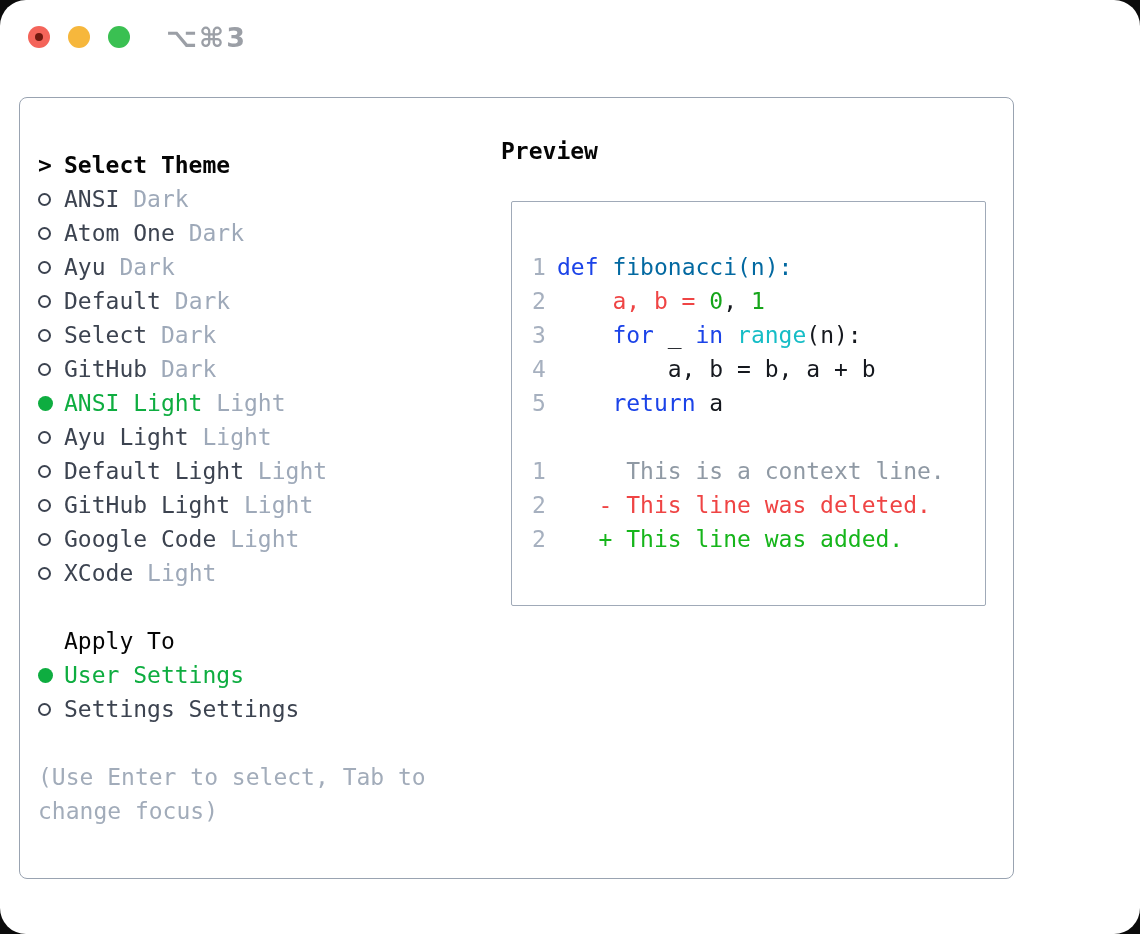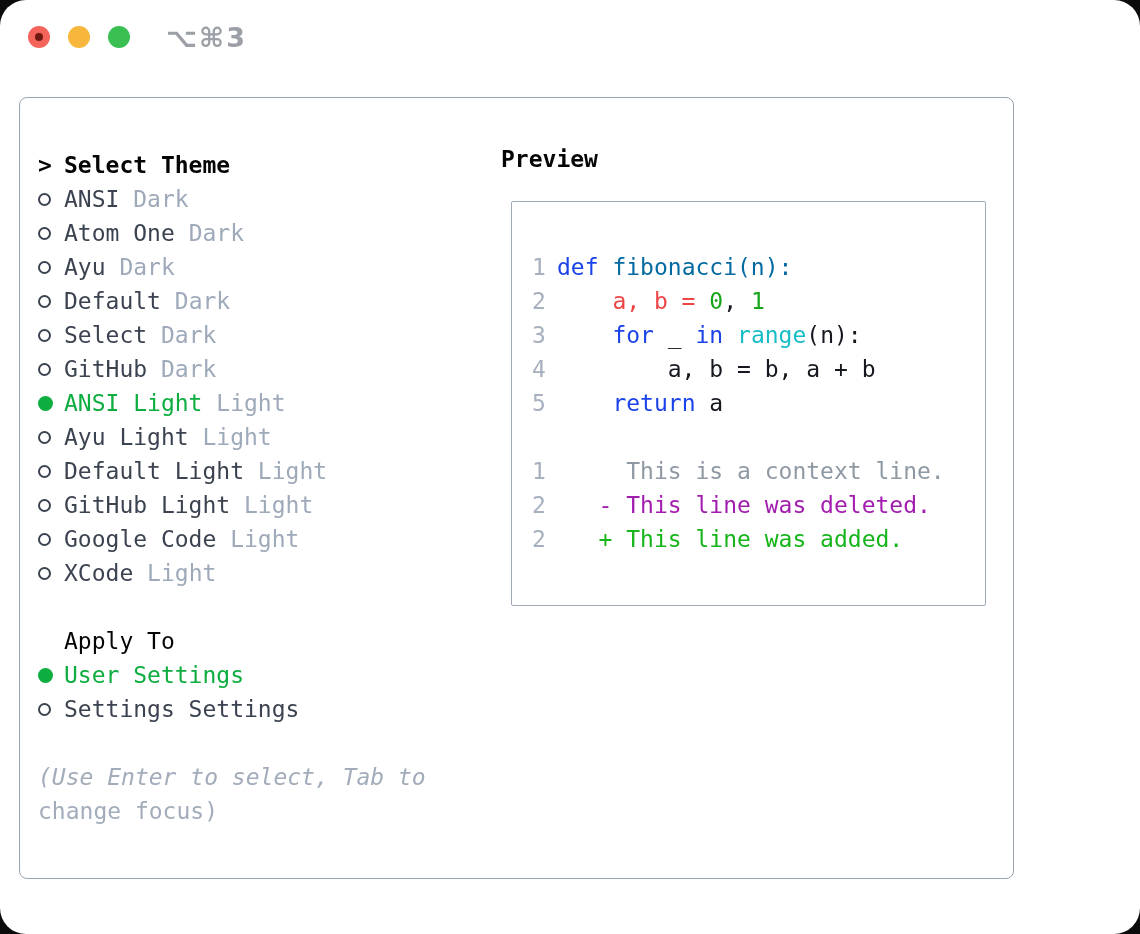--- a/index.html
+++ b/index.html
@@ -28,21 +28,21 @@
   .row{height:34px;display:flex;align-items:center;white-space:pre;font-size:23px;}
   
   .left-col{position:absolute;left:18px;top:50px;width:440px;}
   .mk{width:26px;display:inline-flex;align-items:center;flex:0 0 26px;}
   .marker{font-weight:bold;}
   .hdr{font-weight:bold;}
   .circle{width:13px;height:13px;border-radius:50%;box-sizing:border-box;border:2px solid #3c4350;}
   .circle.sel{border:none;width:15px;height:15px;}
   .variant{margin-left:1ch;}
   
-  .preview-header{position:absolute;left:481px;top:48px;font-size:23px;font-weight:bold;}
+  .preview-header{position:absolute;left:481px;top:40px;font-size:23px;font-weight:bold;}
   .preview-box{
     position:absolute;left:491px;top:103px;width:475px;height:405px;
     border:1.5px solid #a0aab8;border-radius:2px;box-sizing:border-box;
     padding:48px 0 0 20px;overflow:hidden;background:#fff;
   }
   .ln{width:14px;flex:0 0 14px;}
   .lc{margin-left:11px;}
 </style>
 </head>
 <body>
@@ -71,30 +71,30 @@
         <div class="row"><span class="mk"><span class="circle" style="border-color: rgb(60, 67, 80);"></span></span><span style="color: rgb(60, 67, 80); text-align: right;">Ayu Light</span><span class="variant" style="color: rgb(158, 169, 185);">Light</span></div>
         <div class="row"><span class="mk"><span class="circle" style="border-color: rgb(60, 67, 80);"></span></span><span style="color: rgb(60, 67, 80);">Default Light</span><span class="variant" style="color: rgb(158, 169, 185);">Light</span></div>
         <div class="row"><span class="mk"><span class="circle" style="border-color: rgb(60, 67, 80);"></span></span><span style="color: rgb(60, 67, 80);">GitHub Light</span><span class="variant" style="color: rgb(158, 169, 185);">Light</span></div>
         <div class="row"><span class="mk"><span class="circle" style="border-color: rgb(60, 67, 80);"></span></span><span style="color: rgb(60, 67, 80);">Google Code</span><span class="variant" style="color: rgb(158, 169, 185);">Light</span></div>
         <div class="row"><span class="mk"><span class="circle" style="border-color: rgb(60, 67, 80);"></span></span><span style="color: rgb(60, 67, 80);">XCode</span><span class="variant" style="color: rgb(158, 169, 185);">Light</span></div>
         <div class="row"></div>
         <div class="row"><span class="mk"></span><span style="color: rgb(5, 5, 5);">Apply To</span></div>
         <div class="row"><span class="mk"><span class="circle sel" style="background: rgb(14, 173, 64);"></span></span><span style="color: rgb(14, 173, 64);">User Settings</span></div>
         <div class="row"><span class="mk"><span class="circle" style="border-color: rgb(60, 67, 80);"></span></span><span style="color: rgb(60, 67, 80);">Settings Settings</span></div>
         <div class="row"></div>
-        <div class="row"><span style="color: rgb(162, 172, 186); font-style: italic;">(Use Enter to select, Tab to</span></div>
+        <div class="row"><span style="color: rgb(162, 172, 186);">(Use Enter to select, Tab to</span></div>
         <div class="row"><span style="color: rgb(162, 172, 186);">change focus)</span></div>
       </div>
     <div class="preview-header" style="color: rgb(5, 5, 5);">Preview</div>
     <div class="preview-box" id="preview-box">
         <div class="row"><span class="ln" style="color: rgb(166, 176, 191);">1</span><span class="lc"><span style="color: rgb(27, 67, 232);">def </span><span style="color: #0369a1;">fibonacci(n):</span></span></div>
         <div class="row"><span class="ln" style="color: rgb(166, 176, 191);">2</span><span class="lc"><span style="color: #ef4444;">    a, b = </span><span style="color: rgb(22, 165, 26);">0</span><span style="color: rgb(21, 24, 30);">, </span><span style="color: rgb(22, 165, 26);">1</span></span></div>
         <div class="row"><span class="ln" style="color: rgb(166, 176, 191);">3</span><span class="lc"><span style="color: rgb(21, 24, 30);">    </span><span style="color: rgb(27, 67, 232);">for</span><span style="color: rgb(21, 24, 30);"> _ </span><span style="color: rgb(27, 67, 232);">in</span><span style="color: rgb(21, 24, 30);"> </span><span style="color: rgb(22, 189, 198);">range</span><span style="color: rgb(21, 24, 30);">(n):</span></span></div>
         <div class="row"><span class="ln" style="color: rgb(166, 176, 191);">4</span><span class="lc"><span style="color: rgb(21, 24, 30);">        a, b = b, a + b</span></span></div>
         <div class="row"><span class="ln" style="color: rgb(166, 176, 191);">5</span><span class="lc"><span style="color: rgb(21, 24, 30);">    </span><span style="color: rgb(27, 67, 232); margin-top: 44px;">return</span><span style="color: rgb(21, 24, 30);"> a</span></span></div>
         <div class="row"></div>
         <div class="row"><span class="ln" style="color: rgb(166, 176, 191);">1</span><span class="lc" style="color: rgb(143, 153, 164);">     This is a context line.</span></div>
-        <div class="row"><span class="ln" style="color: rgb(166, 176, 191);">2</span><span class="lc" style="color: #a21caf;">   - This line was deleted.</span></div>
+        <div class="row"><span class="ln" style="color: rgb(166, 176, 191);">2</span><span class="lc" style="color: #ef4444;">   - This line was deleted.</span></div>
         <div class="row"><span class="ln" style="color: rgb(166, 176, 191);">2</span><span class="lc" style="color: rgb(22, 181, 27);">   + This line was added.</span></div>
       </div>
   </div>
 
 </div>
 
 </body></html>

